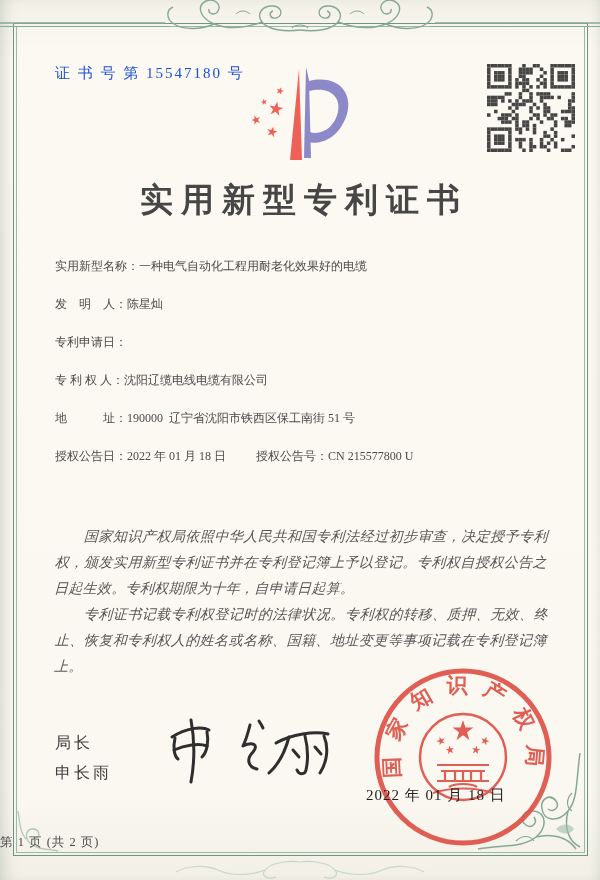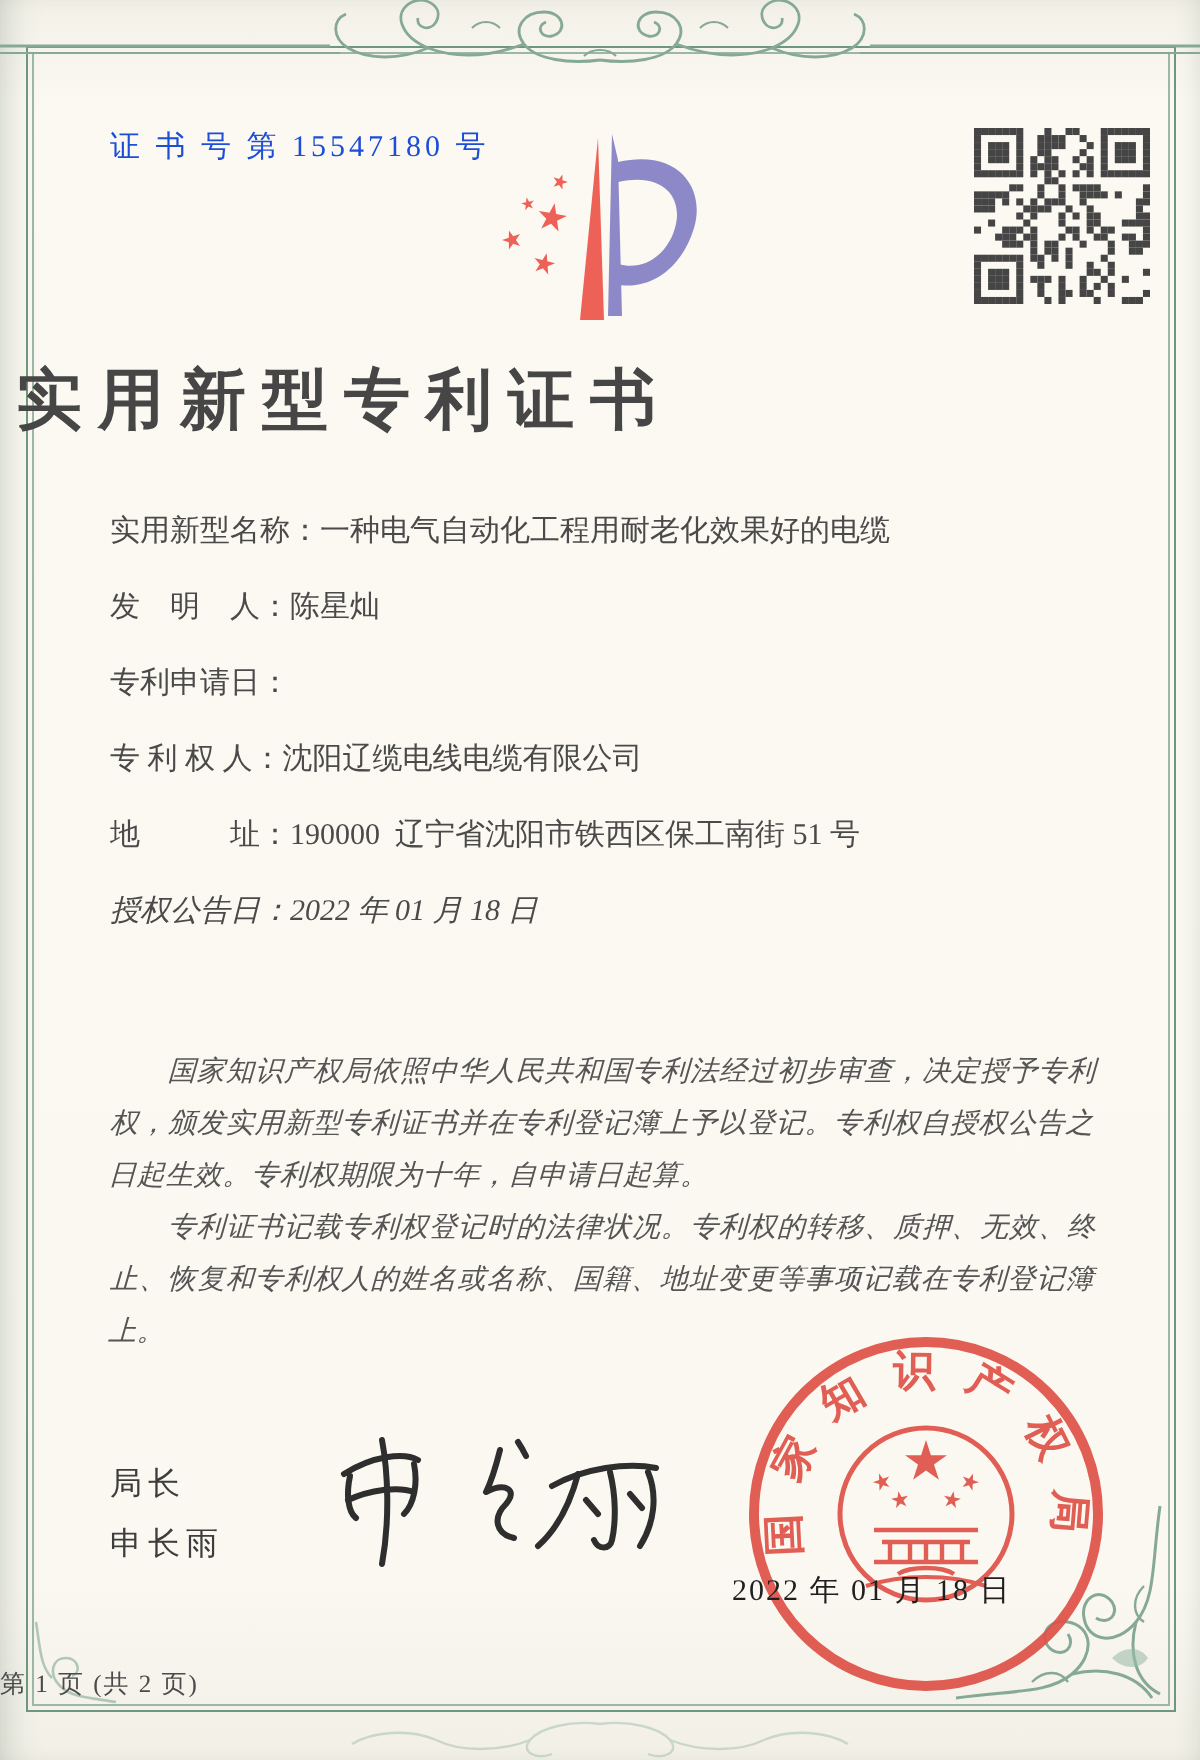--- a/index.html
+++ b/index.html
@@ -9,26 +9,26 @@
     font-family:"Liberation Serif","DejaVu Serif",serif;
     color:var(--text-dark,#454545);
   }
   body::before{content:"";position:absolute;inset:0;pointer-events:none;
     box-shadow:inset 14px 0 18px -14px rgba(90,110,95,.35), inset -8px 0 14px -10px rgba(90,110,95,.25);}
   .frame{position:absolute;left:13px;top:23px;right:12px;bottom:24px;
     border:1.5px solid var(--frame-green,#6f967f);pointer-events:none;}
   .frame-inner{position:absolute;inset:2px;border:1px solid var(--frame-green-light,#9db7a6);}
   .abs{position:absolute;}
   .cert-no{left:55px;top:64px;font-size:15px;letter-spacing:2px;color:#1d4ed8;}
-  .title{left:0;right:0;top:178px;font-size:33px;font-weight:600;
+  .title{left:0;right:0;top:178px;text-align:center;font-size:33px;font-weight:600;
     letter-spacing:8px;padding-left:8px;color:#464646;}
-  .fields{left:55px;top:256px;width:500px;font-size:15px;color:#4a4a4a;text-align:center;}
+  .fields{left:55px;top:256px;width:500px;font-size:12px;color:#4a4a4a;text-align:center;}
   .frow{display:flex;margin-bottom:17.5px;line-height:20.5px;white-space:pre-wrap;}
   .frow .lab{flex:none;}
-  .frow2{display:flex;gap:30px;margin-top:3px;font-style:italic;}
+  .frow2{display:flex;gap:30px;margin-top:3px;}
   .paras{left:55px;top:524px;width:492px;font-size:14px;line-height:26px;
     text-align:justify;color:#555;letter-spacing:.3px;}
   .paras p{margin:0;text-indent:2em;font-style:italic;transform:skewX(-2deg);}
   .officials{left:55px;top:728px;font-size:16px;line-height:30px;font-weight:400;color:#3d3d3d;letter-spacing:3px;}
   .signature{left:158px;top:712px;}
   .seal{left:368px;top:662px;}
   .seal-date{left:366px;top:786px;font-size:15px;color:#1f1f1f;letter-spacing:1px;z-index:5;}
   .footer{left:0;right:0;top:834px;font-size:12.5px;letter-spacing:1px;color:#4a4a4a;}
   .qr{left:487px;top:64px;}
   .logo{left:243px;top:66px;}
@@ -403,20 +403,21 @@
   <div class="frow">
     <span class="lab">专 利 权 人：</span>
     <span>沈阳辽缆电线电缆有限公司</span>
   </div>
   <div class="frow">
     <span class="lab">地　　　址：</span>
     <span>190000  辽宁省沈阳市铁西区保工南街 51 号</span>
   </div>
   <div class="frow frow2">
     <span><span class="lab">授权公告日：</span><span>2022 年 01 月 18 日</span></span>
+    <span><span class="lab">授权公告号：</span><span>CN 215577800 U</span></span>
   </div>
 </div>
 
 <div class="abs paras">
   <p>国家知识产权局依照中华人民共和国专利法经过初步审查，决定授予专利权，颁发实用新型专利证书并在专利登记簿上予以登记。专利权自授权公告之日起生效。专利权期限为十年，自申请日起算。</p>
   <p>专利证书记载专利权登记时的法律状况。专利权的转移、质押、无效、终止、恢复和专利权人的姓名或名称、国籍、地址变更等事项记载在专利登记簿上。</p>
 </div>
 
 <div class="abs officials">
   <div>局长</div>

